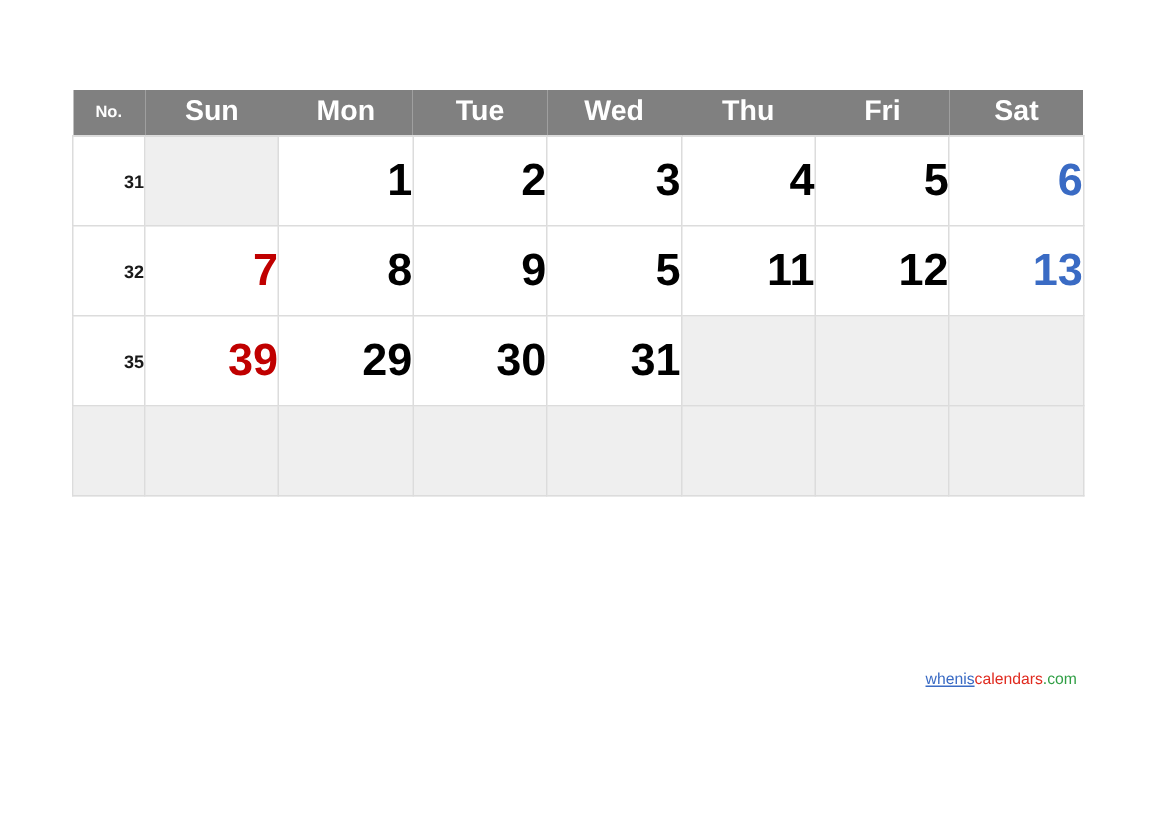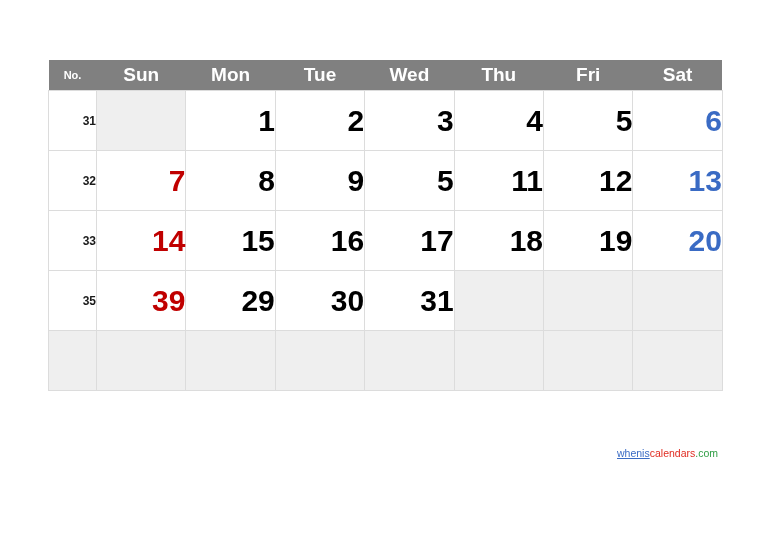--- a/index.html
+++ b/index.html
@@ -161,30 +161,20 @@
           <td class="wk-num">32</td>
           <td class="sun">7</td>
           <td class="">8</td>
           <td class="">9</td>
           <td class="">5</td>
           <td class="">11</td>
           <td class="">12</td>
           <td class="sat">13</td>
         </tr>
         <tr>
-          <td class="wk-num">33</td>
-          <td class="sun">14</td>
-          <td class="">15</td>
-          <td class="">16</td>
-          <td class="">17</td>
-          <td class="">18</td>
-          <td class="">19</td>
-          <td class="sat">20</td>
-        </tr>
-        <tr>
           <td class="wk-num">35</td>
           <td class="sun">39</td>
           <td class="">29</td>
           <td class="">30</td>
           <td class="">31</td>
           <td class="empty"></td>
           <td class="empty"></td>
           <td class="sat empty"></td>
         </tr>
         <tr class="blank-row">

